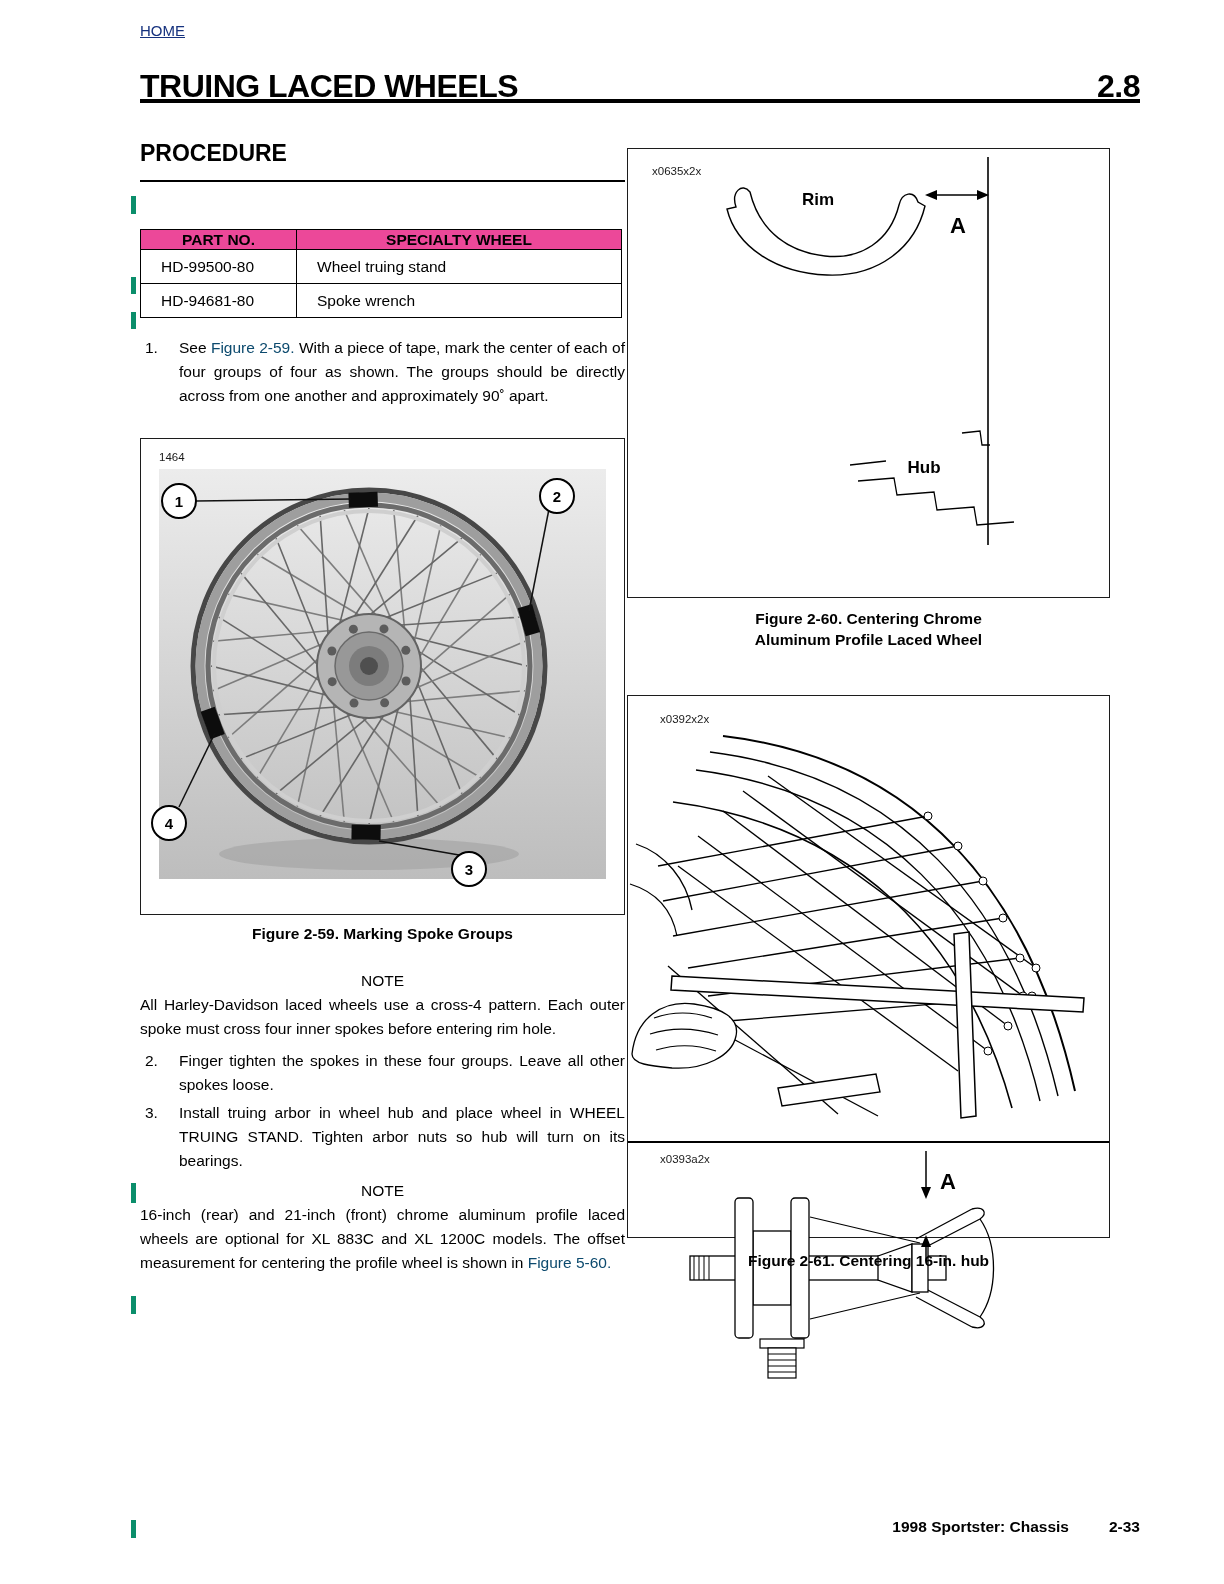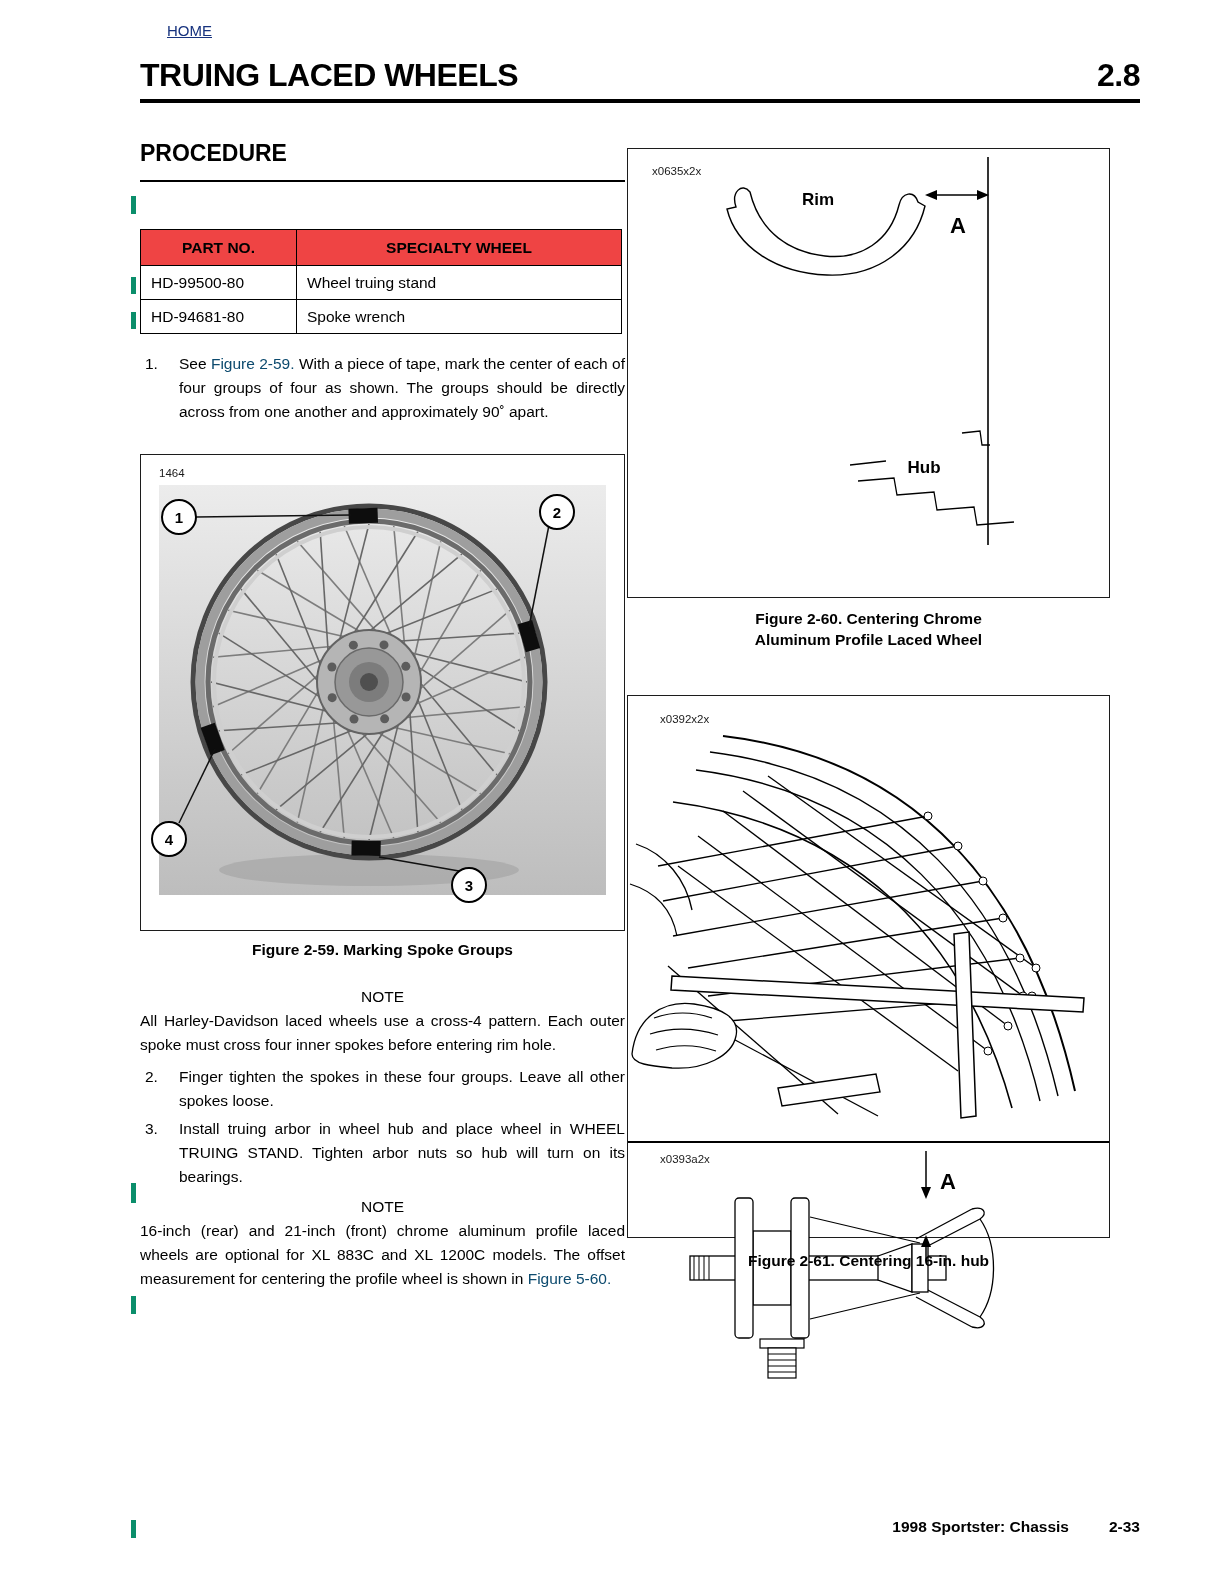--- a/index.html
+++ b/index.html
@@ -2,37 +2,37 @@
 <html><head>
 <meta charset="utf-8">
 <style>
   * { margin:0; padding:0; box-sizing:border-box; }
   html,body { background:#ffffff; }
   body { width:1224px; height:1584px; position:relative; overflow:hidden;
          font-family:"Liberation Sans", sans-serif; color:#000; }
   .page { position:absolute; inset:0; }
 
   .home-link { position:absolute; left:140px; top:22px; font-size:15px;
-               color:#16327e; text-decoration:underline; cursor:pointer;margin-left:27px; }
-
-  .title-row { position:absolute; left:140px; top:57px; width:1000px;
+               color:#16327e; text-decoration:underline; cursor:pointer; }
+
+  .title-row { position:absolute; left:140px; top:68px; width:1000px;
                display:flex; justify-content:space-between; align-items:flex-end; }
   .title, .section-num { font-size:32px; font-weight:bold; letter-spacing:-0.5px; }
   .title-rule { position:absolute; left:140px; top:99px; width:1000px; height:4px; background:#000; }
 
   .col-left  { position:absolute; left:140px; top:140px; width:485px; }
   .col-right { position:absolute; left:627px; top:148px; width:483px; }
 
   .procedure-heading { font-size:23px; font-weight:bold; }
   .proc-rule { height:2px; background:#000; margin-top:13px; }
 
   table.tools { border-collapse:collapse; margin-top:47px; width:482px; font-size:15.5px; }
-  table.tools th { border:1px solid #000; background:#ef4444; font-weight:bold;
-                   height:36px; text-align:center; }
-  table.tools td { border:1px solid #000; height:34px; padding-left:10px; }
+  table.tools th { border:1px solid #000; background:#ec4899; font-weight:bold;
+                   height:20px; text-align:center; }
+  table.tools td { border:1px solid #000; height:34px; padding-left:20px; }
   table.tools th:first-child, table.tools td:first-child { width:156px; }
 
   .step { display:flex; margin-top:18px; font-size:15.5px; line-height:24px; padding-left:5px; }
   .step-num  { width:34px; flex:none; }
   .step-body { flex:1; text-align:justify; }
   .fig-link  { color:#0c4a6e; cursor:pointer; text-decoration:none; }
 
   .fig-box { border:1px solid #1c1c1c; background:#fff; }
   .figure59 { margin-top:30px; width:485px; height:477px; }
   .caption  { margin-top:8px; text-align:center; font-weight:bold; font-size:15.5px; line-height:21px; }

